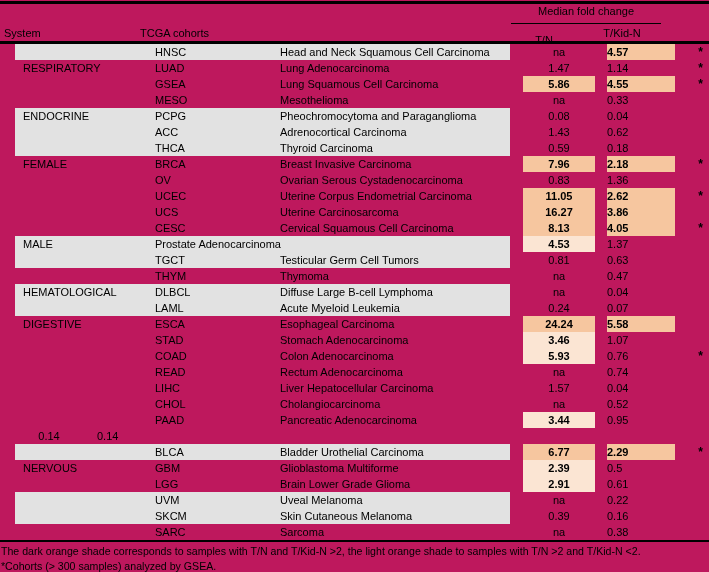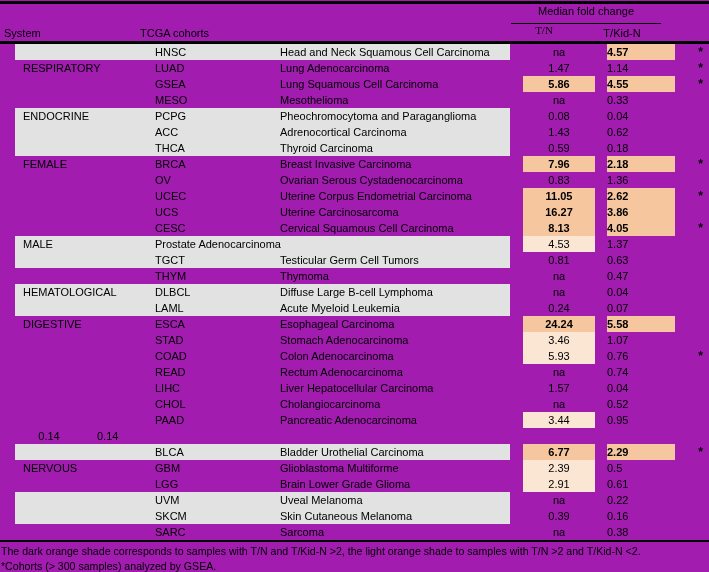--- a/index.html
+++ b/index.html
@@ -1,47 +1,47 @@
 <!DOCTYPE html>
 <html style="--dark-orange: #F6C69F; --light-orange: #FBE5D3; --row-gray: #E2E2E2;"><head>
 <meta charset="utf-8">
 <style>
   html,body { margin:0; padding:0; background:#fff; }
   .page {
     position:relative; width:709px; height:572px; overflow:hidden;
-    background:#a21caf; color:#000;
+    background:#be185d; color:#000;
     font-family:"Liberation Sans", sans-serif; font-size:11px;
   }
   .rule { position:absolute; left:0; width:709px; background:#000; }
   .top-rule    { top:1px;    height:2.5px; }
   .header-rule { top:41px;   height:2.5px; }
   .bottom-rule { top:539.5px;height:2.5px; }
 
   .mfc-label { position:absolute; left:511px; top:5px; width:150px; text-align:center; }
   .mfc-rule  { position:absolute; left:511px; top:22.5px; width:150px; height:1.5px; background:#000; }
   .h-system  { position:absolute; left:4px;   top:27px; }
   .h-cohorts { position:absolute; left:140px; top:27px; }
-  .h-tn      { position:absolute; left:508px; top:24px; width:72px; text-align:center;font-family:Liberation Serif, serif; }
+  .h-tn      { position:absolute; left:508px; top:34px; width:72px; text-align:center; }
   .h-tkn     { position:absolute; left:588px; top:27px; width:68px; text-align:center; }
 
   .tbody { position:absolute; left:0; top:43.5px; width:709px; }
   .row { display:flex; height:16px; line-height:16px; }
   .left-group { display:flex; width:495px;margin-left:15px; }
   .shade-gray { background:var(--row-gray,#E2E2E2); }
   .c-system { width:140px; padding-left:8px; box-sizing:border-box; white-space:nowrap; }
   .c-abbr   { width:125px; white-space:nowrap; }
   .abbr-small { font-size:9px; }
   .c-name   { flex:1; white-space:nowrap; }
   .c-gap    { width:13px; }
   .c-tn     { width:72px; text-align:center; }
   .c-gap2   { width:12px; }
   .c-tkn    { width:68px; text-align:left; }
   .c-star   { flex:1; text-align:right; padding-right:6px; font-weight:bold; font-size:12px; }
   .hl-dark  { background:var(--dark-orange,#F6C69F); font-weight:bold; }
-  .hl-light { background:var(--light-orange,#FBE5D3); font-weight:normal; }
+  .hl-light { background:var(--light-orange,#FBE5D3); font-weight:bold; }
 
   .footnotes { position:absolute; left:1px; top:544px; width:708px; }
   .fn-line { line-height:14.5px; font-size:10.6px; white-space:nowrap; }
 </style>
 </head>
 <body>
 
 <div class="page">
 
   <div class="rule top-rule"></div>

